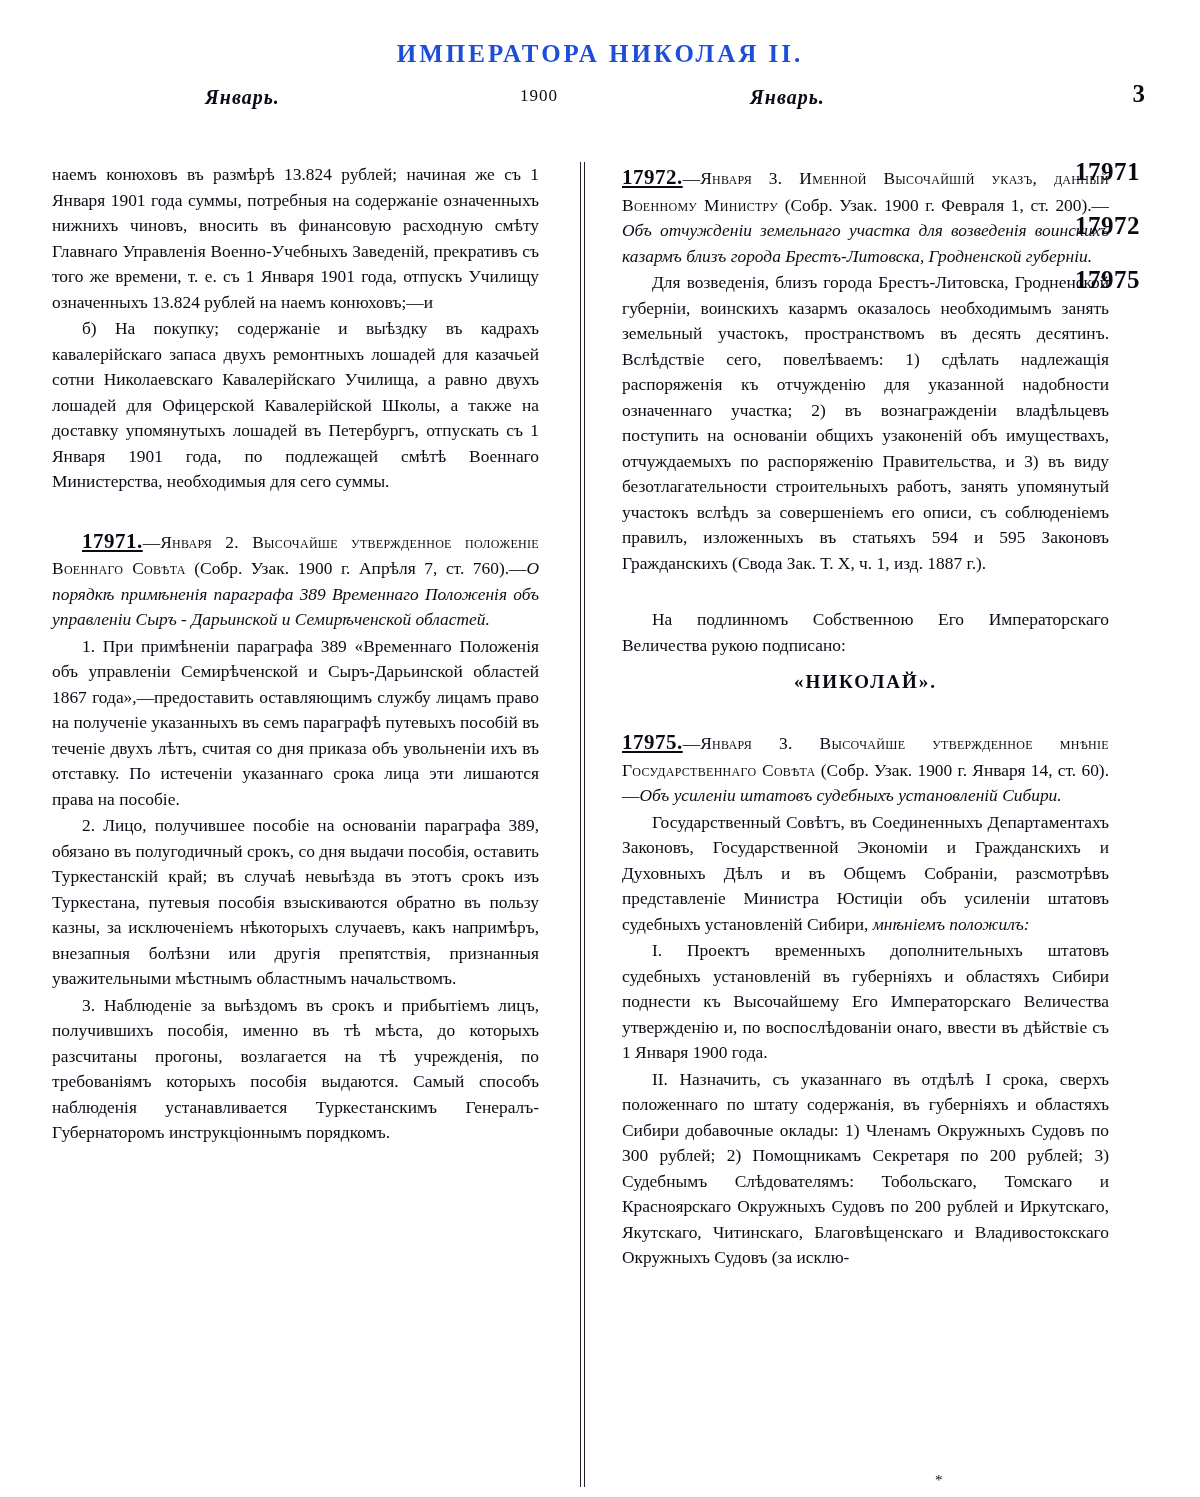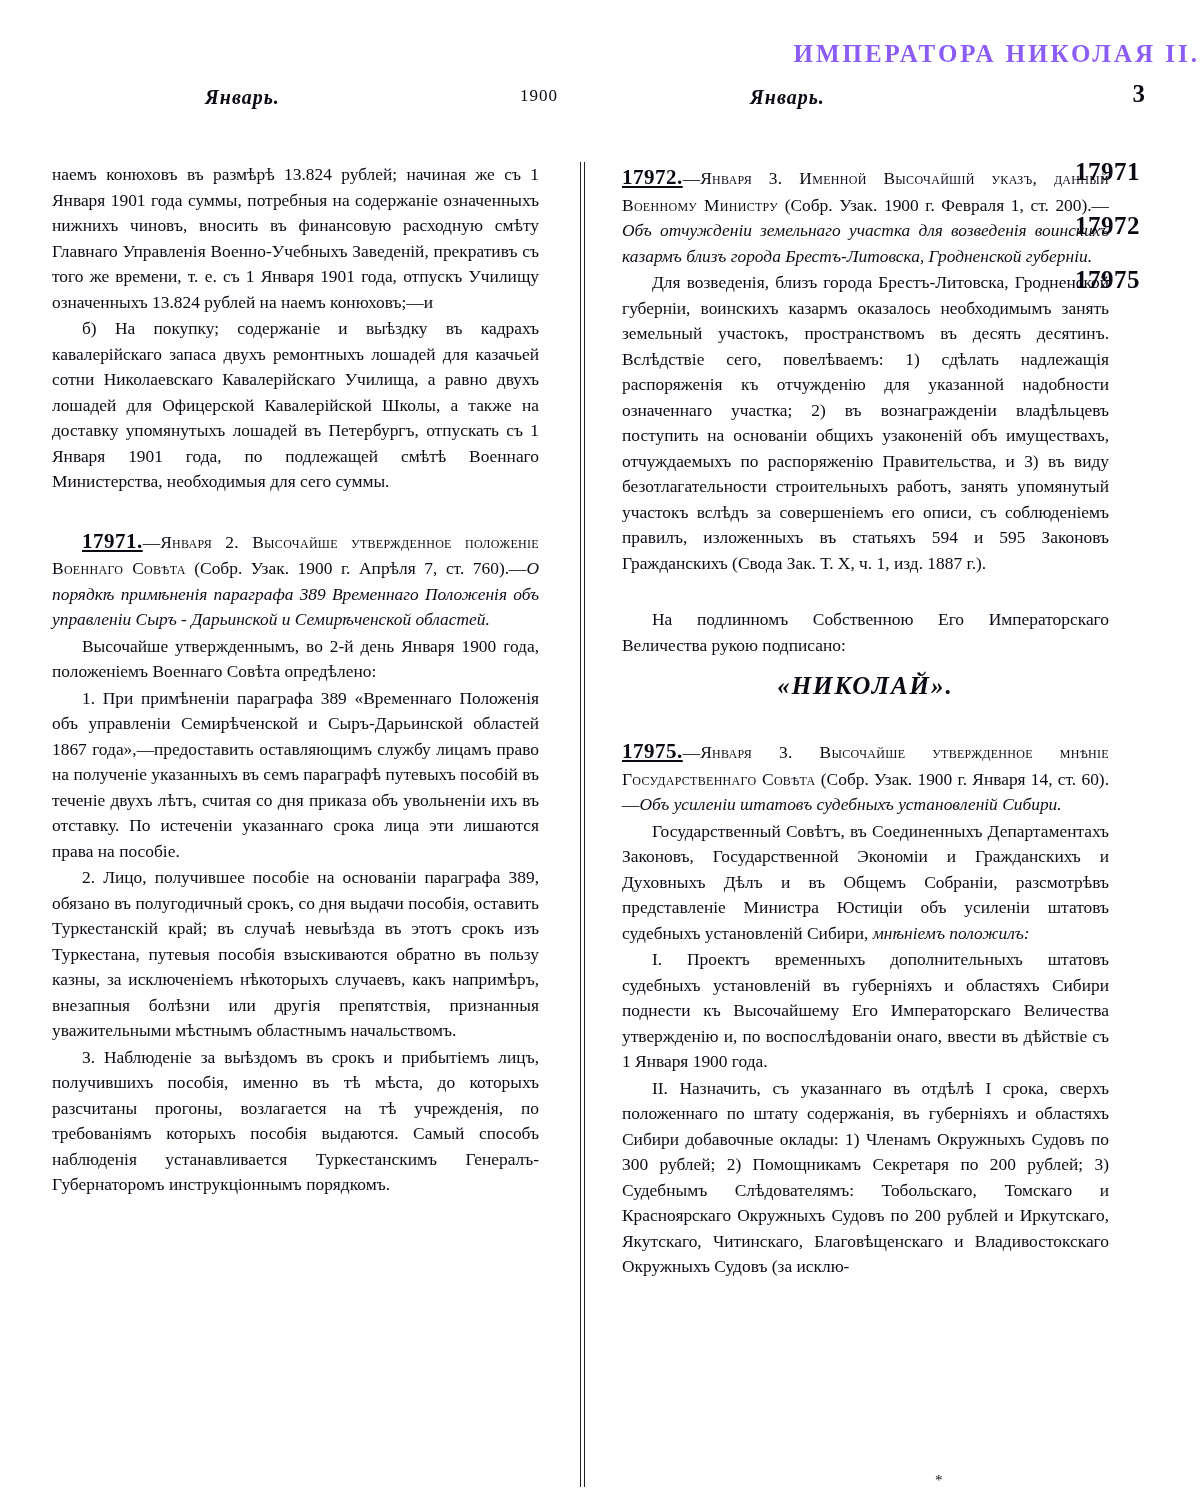--- a/index.html
+++ b/index.html
@@ -17,26 +17,26 @@
   }
   .page {
     position: relative;
     width: 1200px;
     height: 1497px;
     padding: 0;
     box-sizing: border-box;
   }
   
   .header-title {
-    text-align: right;
+    text-align: center;
     font-size: 25px;
     letter-spacing: 3px;
     font-weight: bold;
     margin-top: 40px;
-    color: #8b5cf6;
+    color: #1d4ed8;
   }
   .page-number {
     position: absolute;
     right: 55px;
     top: 40px;
     font-size: 25px;
     font-weight: bold;
   }
   .header-sub {
     position: relative;
@@ -109,24 +109,23 @@
   .sc {
     font-variant: small-caps;
     letter-spacing: 0.3px;
   }
   .ital {
     font-style: italic;
   }
   .sig {
     text-align: center;
     text-indent: 0;
-    font-style: italic;
     font-weight: bold;
     letter-spacing: 2px;
-    font-size: 25px;
+    font-size: 19px;
     margin-top: 10px;
   }
   
   .margin-nums {
     position: absolute;
     right: 10px;
     top: 118px;
     width: 115px;
     text-align: left;
   }
@@ -161,21 +160,20 @@
     <div class="divider"></div>
 
     <div class="col col-left">
       <p class="noindent">наемъ конюховъ въ  размѣрѣ 13.824 рублей; начиная же съ 1 Января 1901 года суммы, потребныя на содержаніе означенныхъ нижнихъ чиновъ, вносить въ финансовую расходную смѣту Главнаго Управленія Военно-Учебныхъ Заведеній, прекративъ съ того же времени, т. е. съ 1 Января 1901 года, отпускъ Училищу означенныхъ 13.824 рублей на наемъ конюховъ;—и</p>
       <p>б) На покупку; содержаніе и выѣздку въ кадрахъ кавалерійскаго запаса двухъ ремонтныхъ лошадей для казачьей сотни Николаевскаго Кавалерійскаго Училища, а равно двухъ лошадей для Офицерской Кавалерійской Школы, а также на доставку упомянутыхъ лошадей въ Петербургъ, отпускать съ 1 Января 1901 года, по подлежащей смѣтѣ Военнаго Министерства, необходимыя для сего суммы.</p>
 
       <p class="gap">
         <span class="actnum">17971.</span><span>—</span><span class="sc">Января 2. Высочайше утвержденное положеніе Военнаго Совѣта</span><span> (Собр. Узак. 1900 г. Апрѣля 7, ст. 760).—</span><span class="ital">О порядкѣ примѣненія параграфа 389 Временнаго Положенія объ управленіи Сыръ - Дарьинской и Семирѣченской областей.</span>
       </p>
 
-      <p>Высочайше утвержденнымъ, во 2-й день Января 1900 года, положеніемъ Военнаго Совѣта опредѣлено:</p>
       <p>1. При примѣненіи параграфа 389 «Временнаго Положенія объ управленіи Семирѣченской и Сыръ-Дарьинской областей 1867 года»,—предоставить оставляющимъ службу лицамъ право на полученіе указанныхъ въ семъ параграфѣ путевыхъ пособій въ теченіе двухъ лѣтъ, считая со дня приказа объ увольненіи ихъ въ отставку. По истеченіи указаннаго срока лица эти лишаются права на пособіе.</p>
       <p>2. Лицо, получившее пособіе на основаніи параграфа 389, обязано въ полугодичный срокъ, со дня выдачи пособія, оставить Туркестанскій край; въ случаѣ невыѣзда въ этотъ срокъ изъ Туркестана, путевыя пособія взыскиваются обратно въ пользу казны, за исключеніемъ нѣкоторыхъ случаевъ, какъ напримѣръ, внезапныя болѣзни или другія препятствія, признанныя уважительными мѣстнымъ областнымъ начальствомъ.</p>
       <p>3. Наблюденіе за выѣздомъ въ срокъ и прибытіемъ лицъ, получившихъ пособія, именно въ тѣ мѣста, до которыхъ разсчитаны прогоны, возлагается на тѣ учрежденія, по требованіямъ которыхъ пособія выдаются. Самый способъ наблюденія устанавливается Туркестанскимъ Генералъ-Губернаторомъ инструкціоннымъ порядкомъ.</p>
     </div>
 
     <div class="col col-right">
       <p class="noindent">
         <span class="actnum">17972.</span><span>—</span><span class="sc">Января 3. Именной Высочайшій указъ, данный Военному Министру</span><span> (Собр. Узак. 1900 г. Февраля 1, ст. 200).—</span><span class="ital">Объ отчужденіи земельнаго участка для возведенія воинскихъ казармъ близъ города Брестъ-Литовска, Гродненской губерніи.</span>
       </p>
 

